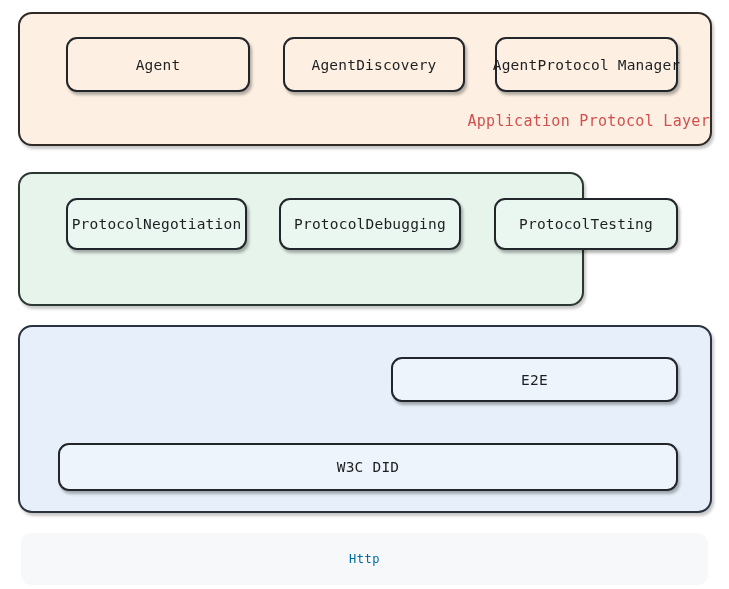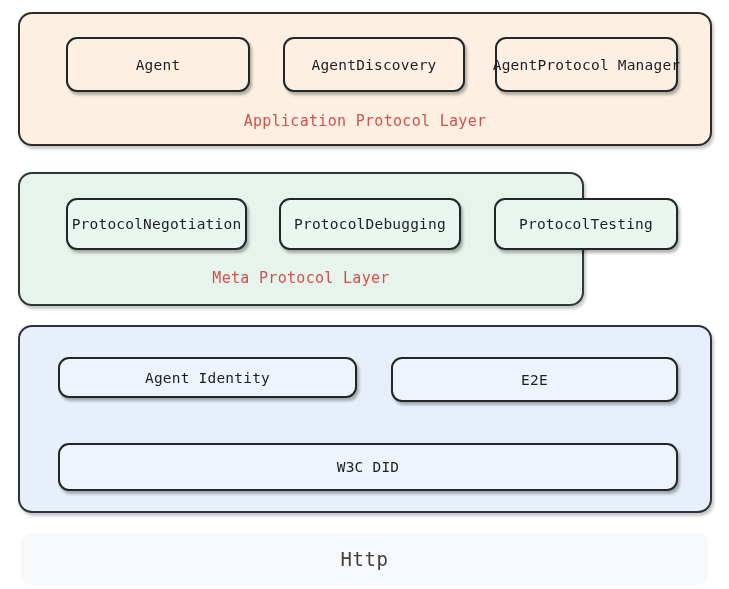--- a/index.html
+++ b/index.html
@@ -67,21 +67,21 @@
   
   .n-i1 { left: 38px;  top: 30px;  width: 299px; height: 41px; }
   .n-i2 { left: 371px; top: 30px;  width: 287px; height: 45px; }
   .n-i3 { left: 38px;  top: 116px; width: 620px; height: 48px; }
 
   
   .layer-caption {
     position: absolute;
     left: 0;
     width: 100%;
-    text-align: center;
+    text-align: right;
     color: #d1504d;
     font-size: 15px;
     letter-spacing: 0.3px;
     white-space: pre;
   }
   .layer.app   .layer-caption { top: 98px; }
   .layer.meta  .layer-caption { top: 95px; }
   .layer.ident .layer-caption { top: 152px; }
 
   
@@ -92,22 +92,22 @@
     width: 687px;
     height: 52px;
     box-sizing: border-box;
     background: #f6f8fa;
     border-radius: 10px;
     display: flex;
     align-items: center;
     justify-content: center;
   }
   .footer-label {
-    color: #404040;
-    font-size: 19px;
+    color: #0369a1;
+    font-size: 12px;
     letter-spacing: 0.5px;
     white-space: pre;
   }
 </style>
 </head>
 <body>
 
 <div id="stack">
 
   <div class="layer app">
@@ -139,28 +139,24 @@
     <div class="node n-m2">
       <span class="ln">Protocol</span>
       <span class="ln">Debugging</span>
     </div>
 
     <div class="node n-m3">
       <span class="ln">Protocol</span>
       <span class="ln">Testing</span>
     </div>
 
-    <div class="layer-caption">Meta Protocol Layer</div>
   </div>
 
   <div class="layer ident">
 
-    <div class="node n-i1">
-      <span class="ln">Agent Identity</span>
-    </div>
 
     <div class="node n-i2">
       <span class="ln">E2E</span>
     </div>
 
     <div class="node n-i3">
       <span class="ln">W3C DID</span>
     </div>
 
   </div>

